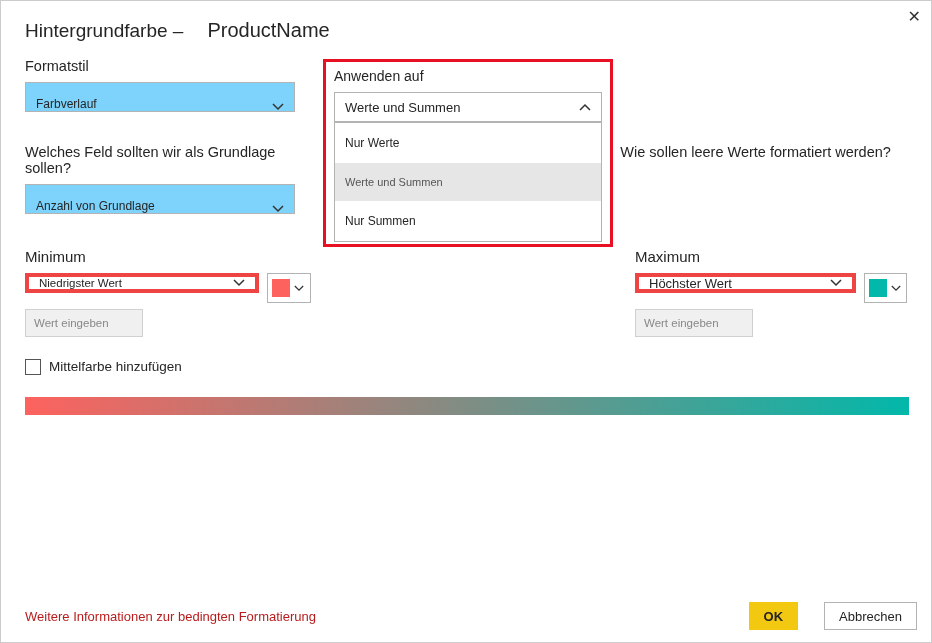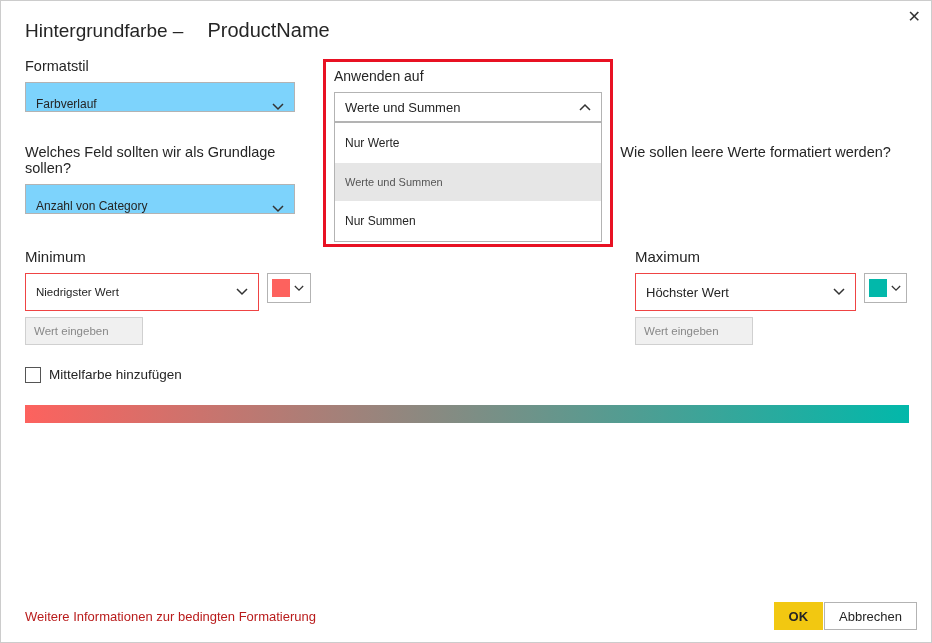--- a/index.html
+++ b/index.html
@@ -104,22 +104,22 @@
     align-items: center;
     justify-content: space-between;
     padding: 0 10px;
     font-size: 13px;
     cursor: pointer;
     margin-top: 6px;
   } 
   .section-gap { margin-top: 18px; }
   .small-select {
     width: 234px;
-    height: 38px;
-    border: 1px solid #ef4444;
+    height: 20px;
+    border: 4px solid #ef4444;
     display: flex;
     align-items: center;
     justify-content: space-between;
     padding: 0 10px;
     font-size: 11.5px;
     cursor: pointer;
   }
   .color-picker {
     width: 44px;
     height: 30px;
@@ -177,21 +177,21 @@
     right: 14px;
     display: flex;
     align-items: center;
     justify-content: space-between;
   }
   .link {
     color: #b91c1c;
     font-size: 13px;
     cursor: pointer;
   }
-  .buttons { display: flex; gap: 1px; }
+  .buttons { display: flex; gap: 26px; }
   .btn {
     height: 28px;
     padding: 0 14px;
     font-size: 13px;
     border: 1px solid #b3b3b3;
     background: #fff;
     cursor: pointer;
     display: flex;
     align-items: center;
   }
@@ -241,21 +241,21 @@
       <div class="opt">Nur Werte</div>
       <div class="opt selected">Werte und Summen</div>
       <div class="opt">Nur Summen</div>
     </div>
   </div>
 
   <div class="row section-gap" style="margin-top:32px;">
     <div class="col">
       <div class="label">Welches Feld sollten wir als Grundlage sollen?</div>
       <div class="select-box" style="width:270px;">
-        <span>Anzahl von Category</span>
+        <span>Anzahl von Grundlage</span>
         <span class="chevron">
           <svg width="12" height="8" viewBox="0 0 12 8">
               <path d="M1 1 L6 6 L11 1" stroke="#333" stroke-width="1.5" fill="none"></path>
             </svg>
         </span>
       </div>
     </div>
     <div class="col"></div>
     <div class="col" style="margin-left:22px;">
       <div class="label">Wie sollen leere Werte formatiert werden?</div>

